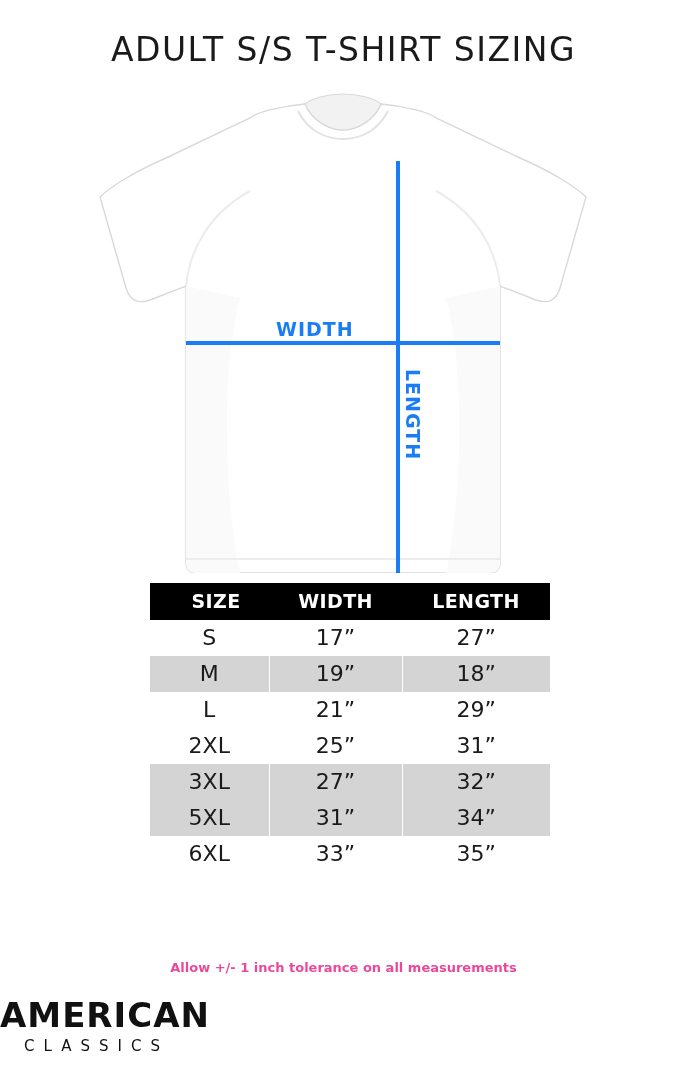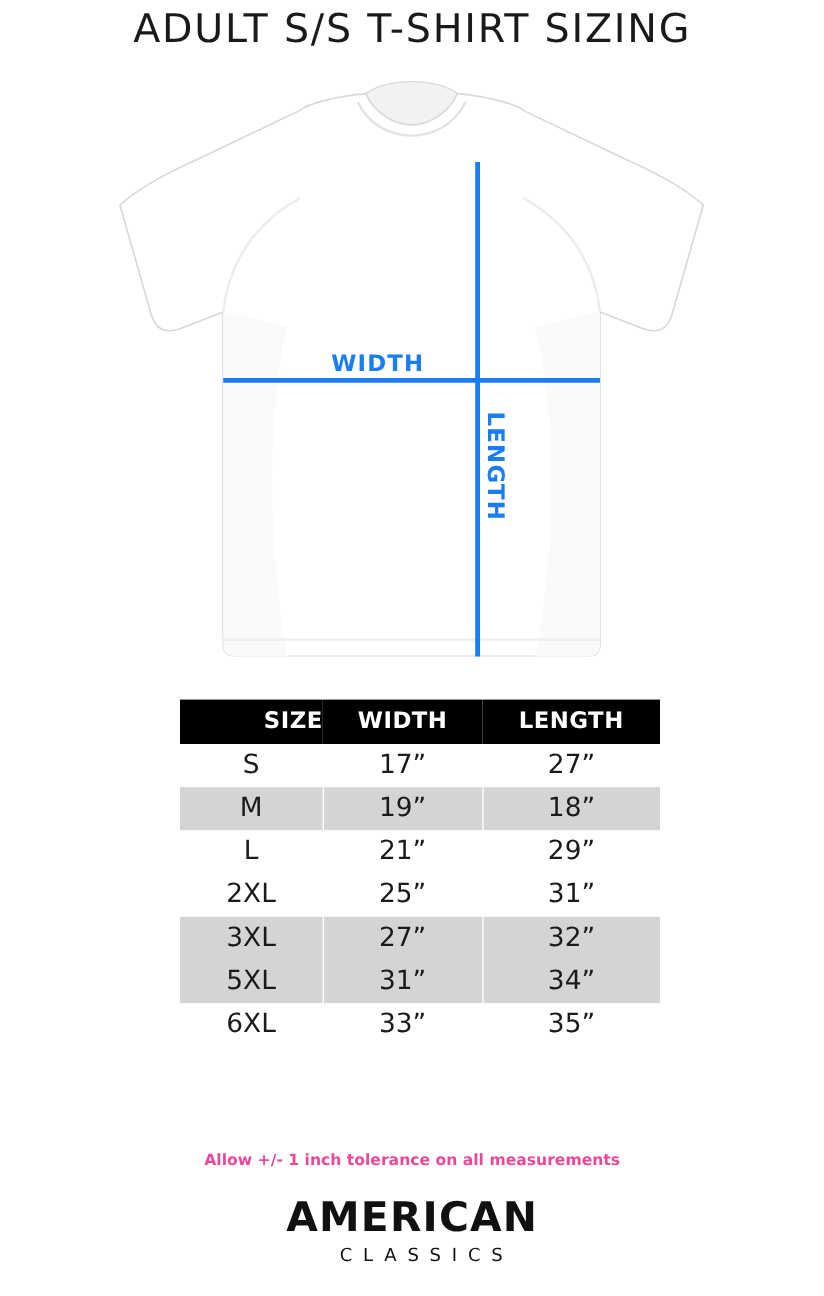--- a/index.html
+++ b/index.html
@@ -22,21 +22,21 @@
     background: #ffffff;
   }
 
   
   .title {
     text-align: center;
     font-size: 33px;
     letter-spacing: 1.5px;
     font-weight: 400;
     color: #1a1a1a;
-    padding-top: 4px;
+    padding-top: 30px;
     font-family: "DejaVu Sans", sans-serif;
   }
 
   
   .shirt-area {
     position: relative;
     width: 687px;
     height: 500px;
     margin-top: 4px;
   }
@@ -83,21 +83,21 @@
   }
   table.size-table th {
     background: #000000;
     color: #ffffff;
     font-size: 19px;
     font-weight: bold;
     padding: 7px 0 8px 0;
     letter-spacing: 0.4px;
     font-family: "DejaVu Sans", sans-serif;
   }
-  table.size-table th.col-size { width: 106px; text-align: right; padding-left: 13px; margin-left: 40px; }
+  table.size-table th.col-size { width: 106px; text-align: center; padding-left: 13px; margin-left: 40px; }
   table.size-table th.col-width { width: 133px; text-align: center; }
   table.size-table th.col-length { width: 148px; text-align: center; }
 
   table.size-table td {
     font-size: 22px;
     text-align: center;
     padding: 5px 0 6px 0;
     color: #1a1a1a;
     font-family: "DejaVu Sans", sans-serif;
     font-weight: 400;
@@ -117,21 +117,20 @@
     font-weight: bold;
     color: #ec4899;
     font-family: "DejaVu Sans", sans-serif;
   }
 
   .brand {
     position: absolute;
     left: 0;
     top: 995px;
     width: 687px;
-    text-align: center;
   }
   .brand-main {
     font-size: 34px;
     font-weight: bold;
     letter-spacing: 1px;
     color: #111111;
     font-family: "DejaVu Sans", sans-serif;
   }
   .brand-sub {
     font-size: 15px;

